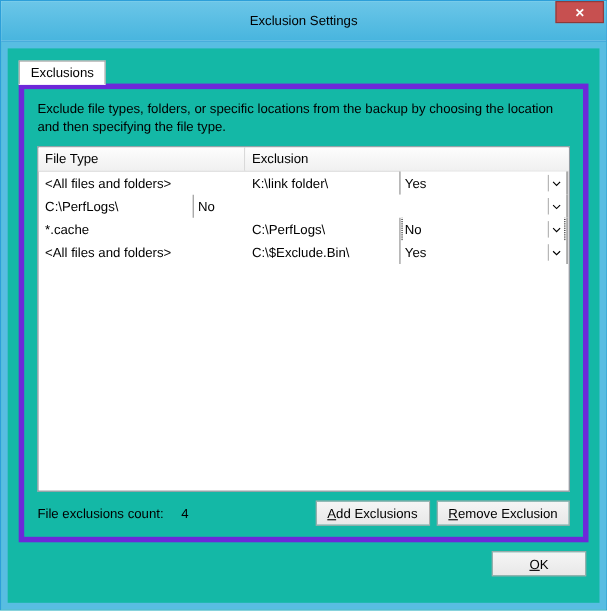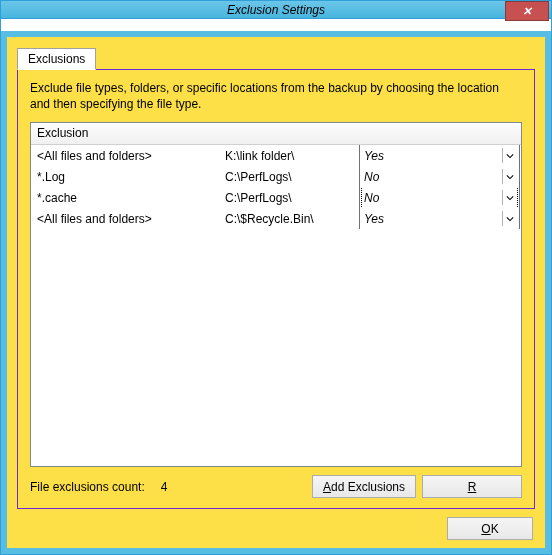--- a/index.html
+++ b/index.html
@@ -12,27 +12,26 @@
   }
   .window {
     width: 552px;
     height: 555px;
     border: 1px solid #2d9fd9;
     background: #fff;
     display: flex;
     flex-direction: column;
   }
   .titlebar {
-    height: 18px;
+    height: 37px;
     background: linear-gradient(#6bc6e8, #48b5de);
     border-bottom: 1px solid #2d9fd9;
     display: flex;
     align-items: center;
     position: relative;
-    font-style: italic;
   }
   .titlebar .title {
     flex: 1;
     text-align: center;
     color: #000;
     font-size: 12px;
   }
   .close-btn {
     width: 44px;
     height: 20px;
@@ -44,47 +43,46 @@
     display: flex;
     align-items: center;
     justify-content: center;
     color: #fff;
     font-size: 11px;
     font-weight: bold;
     cursor: pointer;
   }
   .client {
     flex: 1;
-    background: #fde047;
+    background: #14b8a6;
     border: 6px solid #58bde2;
     border-top: 6px solid #58bde2;
     display: flex;
     flex-direction: column;
-    padding: 10px 10px 8px 10px;
-    margin-top: 12px;
+    padding: 10px 10px 24px 10px;
   }
   .tab-strip {
     display: flex;
     align-items: flex-end;
     height: 22px;
     position: relative;
     z-index: 2;
   }
   .tab {
     border: 1px solid #a0a0a0;
     border-bottom: 1px solid #fff;
     background: #fff;
     padding: 3px 10px;
     font-size: 12px;
     position: relative;
     top: 1px;
     cursor: pointer;
   }
   .tab-panel {
-    border: 1px solid #6d28d9;
+    border: 5px solid #6d28d9;
     flex: 1;
     padding: 10px 12px 10px 12px;
     display: flex;
     flex-direction: column;
   }
   .desc {
     font-size: 12px;
     color: #000;
     line-height: 1.35;
     margin-bottom: 10px;
@@ -138,21 +136,20 @@
     width: 100%;
     height: 35px;
     border: 1px solid #707070;
     background: #fff;
     display: flex;
     align-items: center;
     justify-content: space-between;
     padding: 0 2px 0 4px;
     font-size: 12px;
     cursor: pointer;
-    font-style: italic;
   }
   .sub-select.focused {
     outline: 1px dotted #000;
     outline-offset: -3px;
   }
   .sub-drop {
     width: 15px;
     height: 15px;
     border-left: 1px solid #b0b0b0;
     display: flex;
@@ -204,39 +201,39 @@
     <div class="tab-strip">
       <div class="tab">Exclusions</div>
     </div>
 
     <div class="tab-panel">
 
       <div class="desc">Exclude file types, folders, or specific locations from the backup by choosing the location and then specifying the file type.</div>
 
       <div class="grid">
         <div class="grid-header">
+          <div class="gh-cell col-ft">File Type</div>
           <div class="gh-cell col-sub">Exclusion</div>
         </div>
         <div class="grid-body" id="grid-body">
             <div class="grow">
               <div class="gcell col-ft">&lt;All files and folders&gt;</div>
               <div class="gcell col-loc">K:\link folder\</div>
               <div class="gcell col-sub" style="padding: 0px 1px 0px 0px;">
                 <div class="sub-select">
                   <span>Yes</span>
                   <span class="sub-drop">
                     <svg class="caret" viewBox="0 0 10 10">
                       <path d="M1 3 L5 7 L9 3" fill="none" stroke="#000" stroke-width="1.3"></path>
                     </svg>
                   </span>
                 </div>
               </div>
             </div>
             <div class="grow">
-              <div class="gcell col-ft">*.Log</div>
               <div class="gcell col-loc">C:\PerfLogs\</div>
               <div class="gcell col-sub" style="padding: 0px 1px 0px 0px;">
                 <div class="sub-select">
                   <span>No</span>
                   <span class="sub-drop">
                     <svg class="caret" viewBox="0 0 10 10">
                       <path d="M1 3 L5 7 L9 3" fill="none" stroke="#000" stroke-width="1.3"></path>
                     </svg>
                   </span>
                 </div>
@@ -251,21 +248,21 @@
                   <span class="sub-drop">
                     <svg class="caret" viewBox="0 0 10 10">
                       <path d="M1 3 L5 7 L9 3" fill="none" stroke="#000" stroke-width="1.3"></path>
                     </svg>
                   </span>
                 </div>
               </div>
             </div>
             <div class="grow">
               <div class="gcell col-ft">&lt;All files and folders&gt;</div>
-              <div class="gcell col-loc">C:\$Recycle.Bin\</div>
+              <div class="gcell col-loc">C:\$Exclude.Bin\</div>
               <div class="gcell col-sub" style="padding: 0px 1px 0px 0px;">
                 <div class="sub-select">
                   <span>Yes</span>
                   <span class="sub-drop">
                     <svg class="caret" viewBox="0 0 10 10">
                       <path d="M1 3 L5 7 L9 3" fill="none" stroke="#000" stroke-width="1.3"></path>
                     </svg>
                   </span>
                 </div>
               </div>
@@ -276,20 +273,21 @@
       <div class="count-row">
         <span>File exclusions count:</span>
         <span style="margin-left:10px;">4</span>
         <span class="spacer"></span>
         <button class="btn">
             <span class="u">A</span>
             <span>dd Exclusions</span>
           </button>
         <button class="btn">
             <span class="u">R</span>
+            <span>emove Exclusion</span>
           </button>
       </div>
 
     </div>
 
     <div class="footer-btns">
       <button class="btn">
           <span class="u">O</span>
           <span>K</span>
         </button>

